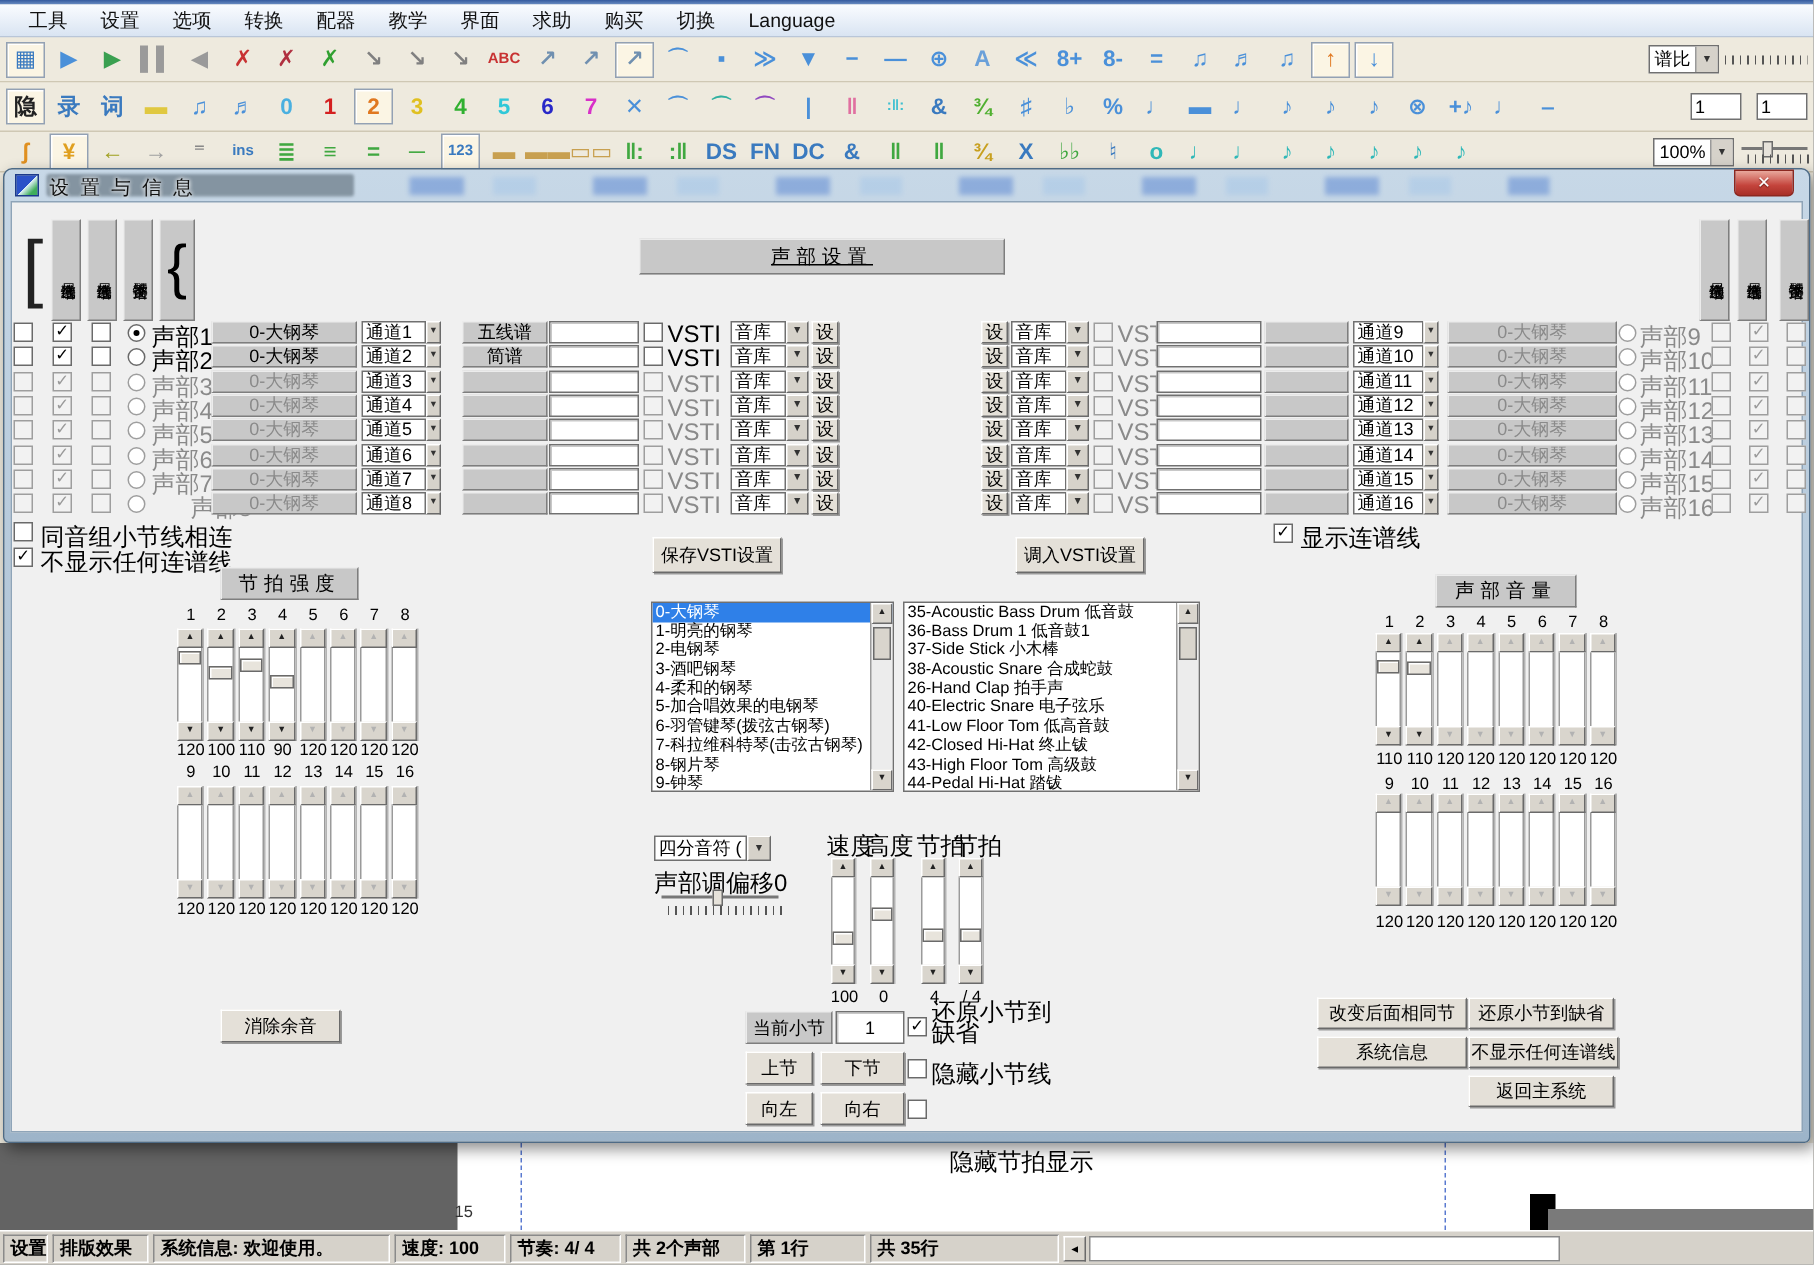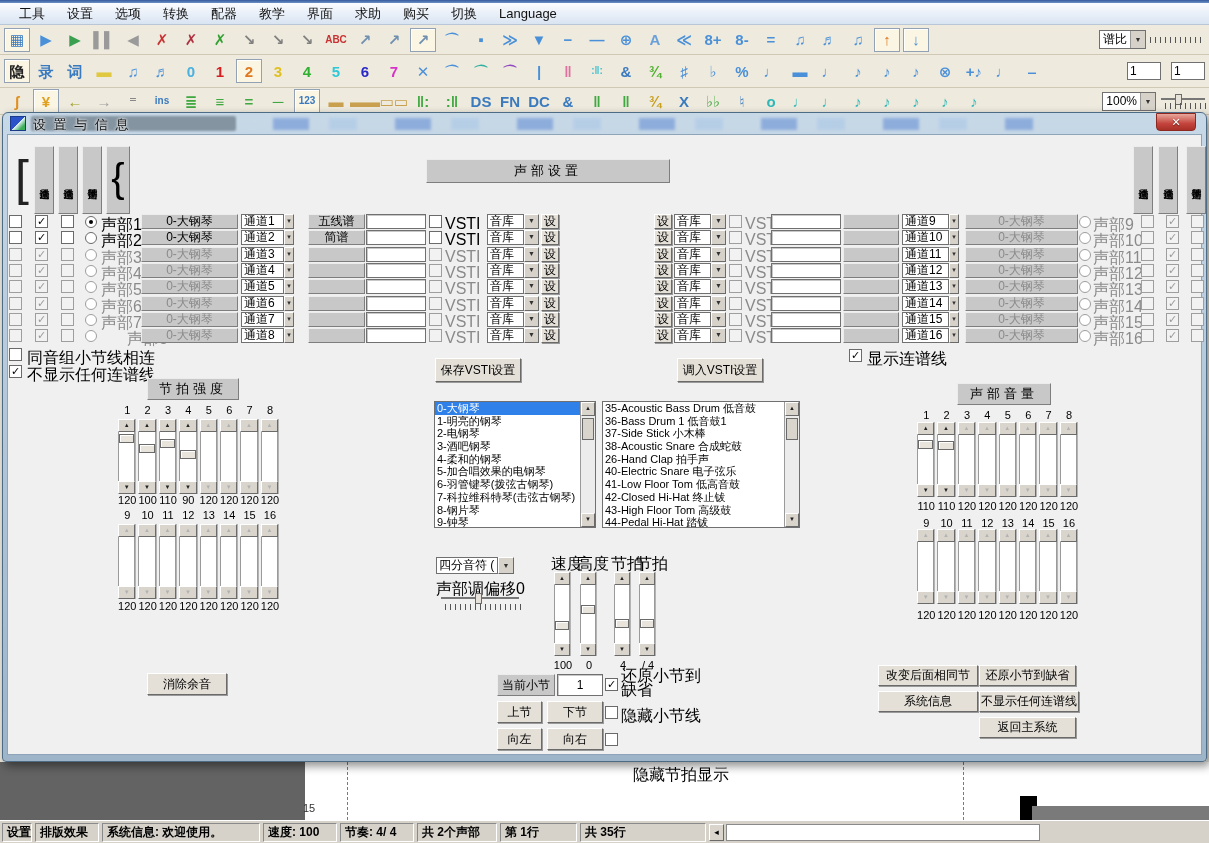--- a/index.html
+++ b/index.html
@@ -467,21 +467,21 @@
       <div class="tb-blob" style="left:28px;width:205px;"></div>
       <div id="tb-blur"></div>
       <div id="dlg-icon"></div>
       <div id="dlg-title">设 置 与 信 息</div>
       <div id="close-btn"><span>✕</span></div>
     </div>
     <div id="dlg-body"></div>
     <div id="dlg-content" style="position:absolute;left:0;top:0;right:0;bottom:0;">
       <div class="bigchar" style="left:12px;top:32px;">[</div>
       <div class="gpanel" style="left:103px;top:33px;width:24px;height:68px;font-size:40px;line-height:62px;">{</div>
-      <div class="gpanel hdr" style="left:423px;top:46px;width:244px;height:24px;line-height:22px;">声部设置</div>
+      <div class="gpanel hdr" style="left:423px;top:46px;width:244px;height:24px;line-height:22px;text-decoration:underline;">声部设置</div>
 
       <div class="cb" style="left:6px;top:235px;"></div>
       <div class="lbl" style="left:24px;top:235px;">同音组小节线相连</div>
       <div class="cb" style="left:6px;top:252px;">✓</div>
       <div class="lbl" style="left:24px;top:252px;">不显示任何连谱线</div>
 
       <div class="cb" style="left:846px;top:236px;">✓</div>
       <div class="lbl" style="left:864px;top:236px;">显示连谱线</div>
 
       <div class="btn3d" style="left:432px;top:245px;width:86px;height:24px;line-height:22px;">保存VSTI设置</div>

